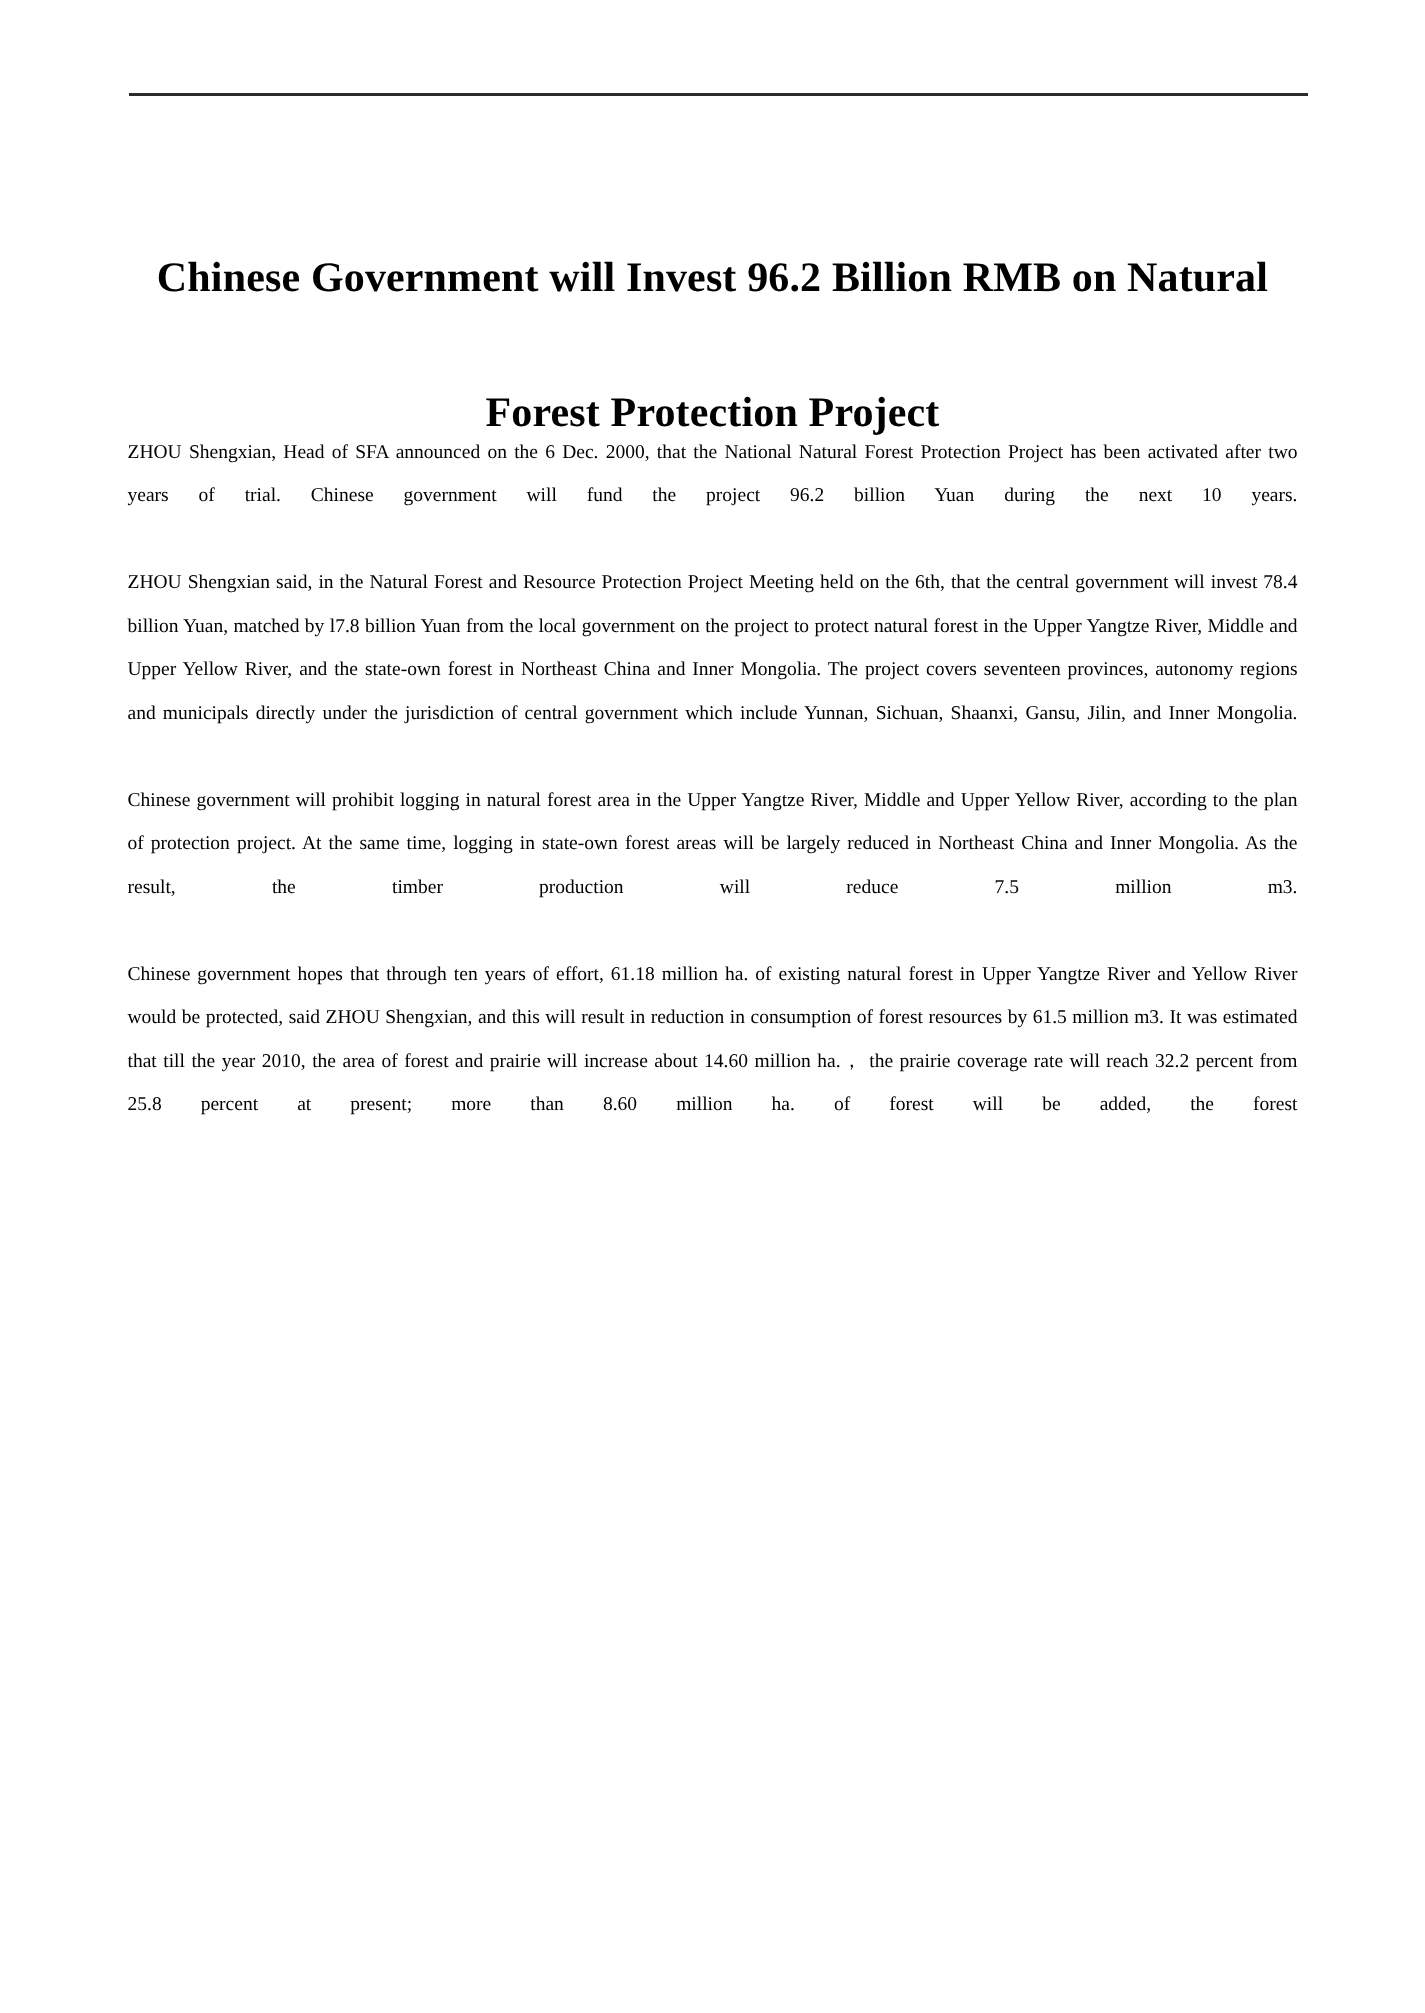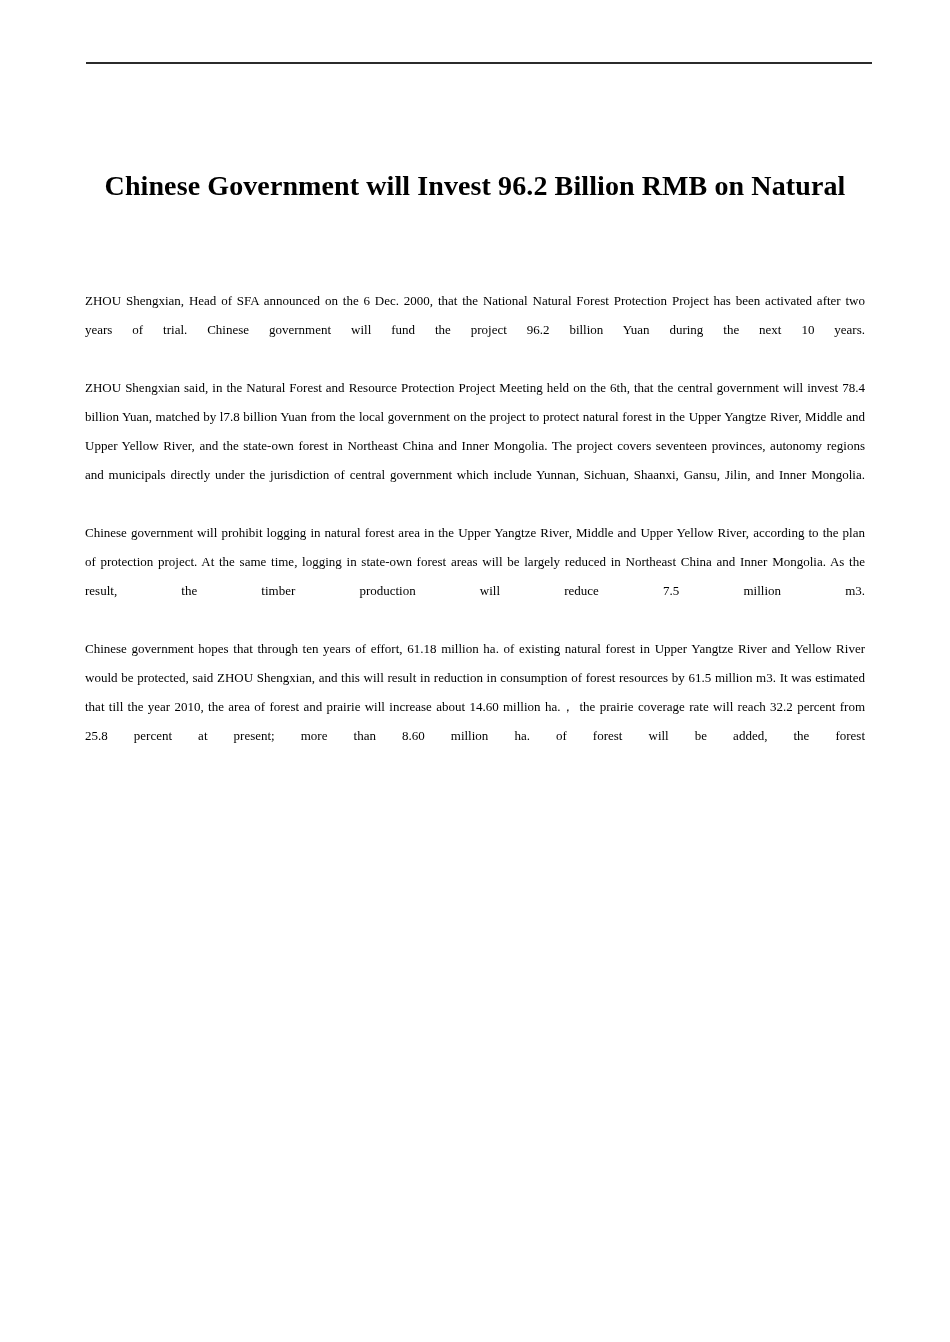--- a/index.html
+++ b/index.html
@@ -73,20 +73,21 @@
 </style>
 </head>
 <body>
 
 <div class="page">
 
   <div class="header-rule"></div>
 
   <h1 class="doc-title">
     <span class="title-line">Chinese Government will Invest 96.2 Billion RMB on Natural</span>
+    <span class="title-line">Forest Protection Project</span>
   </h1>
 
   <div class="body-block">
     <p class="para">ZHOU Shengxian, Head of SFA announced on the 6 Dec. 2000, that the National Natural Forest Protection Project has been activated after two years of trial. Chinese government will fund the project 96.2 billion Yuan during the next 10 years.</p>
     <p class="para">ZHOU Shengxian said, in the Natural Forest and Resource Protection Project Meeting held on the 6th, that the central government will invest 78.4 billion Yuan, matched by l7.8 billion Yuan from the local government on the project to protect natural forest in the Upper Yangtze River, Middle and Upper Yellow River, and the state-own forest in Northeast China and Inner Mongolia. The project covers seventeen provinces, autonomy regions and municipals directly under the jurisdiction of central government which include Yunnan, Sichuan, Shaanxi, Gansu, Jilin, and Inner Mongolia.</p>
     <p class="para">Chinese government will prohibit logging in natural forest area in the Upper Yangtze River, Middle and Upper Yellow River, according to the plan of protection project. At the same time, logging in state-own forest areas will be largely reduced in Northeast China and Inner Mongolia. As the result, the timber production will reduce 7.5 million m3.</p>
     <p class="para">Chinese government hopes that through ten years of effort, 61.18 million ha. of existing natural forest in Upper Yangtze River and Yellow River would be protected, said ZHOU Shengxian, and this will result in reduction in consumption of forest resources by 61.5 million m3. It was estimated that till the year 2010, the area of forest and prairie will increase about 14.60 million ha.， the prairie coverage rate will reach 32.2 percent from 25.8 percent at present; more than 8.60 million ha. of forest will be added, the forest</p>
   </div>
 
   <div class="footer">用心 爱心 专心</div>

